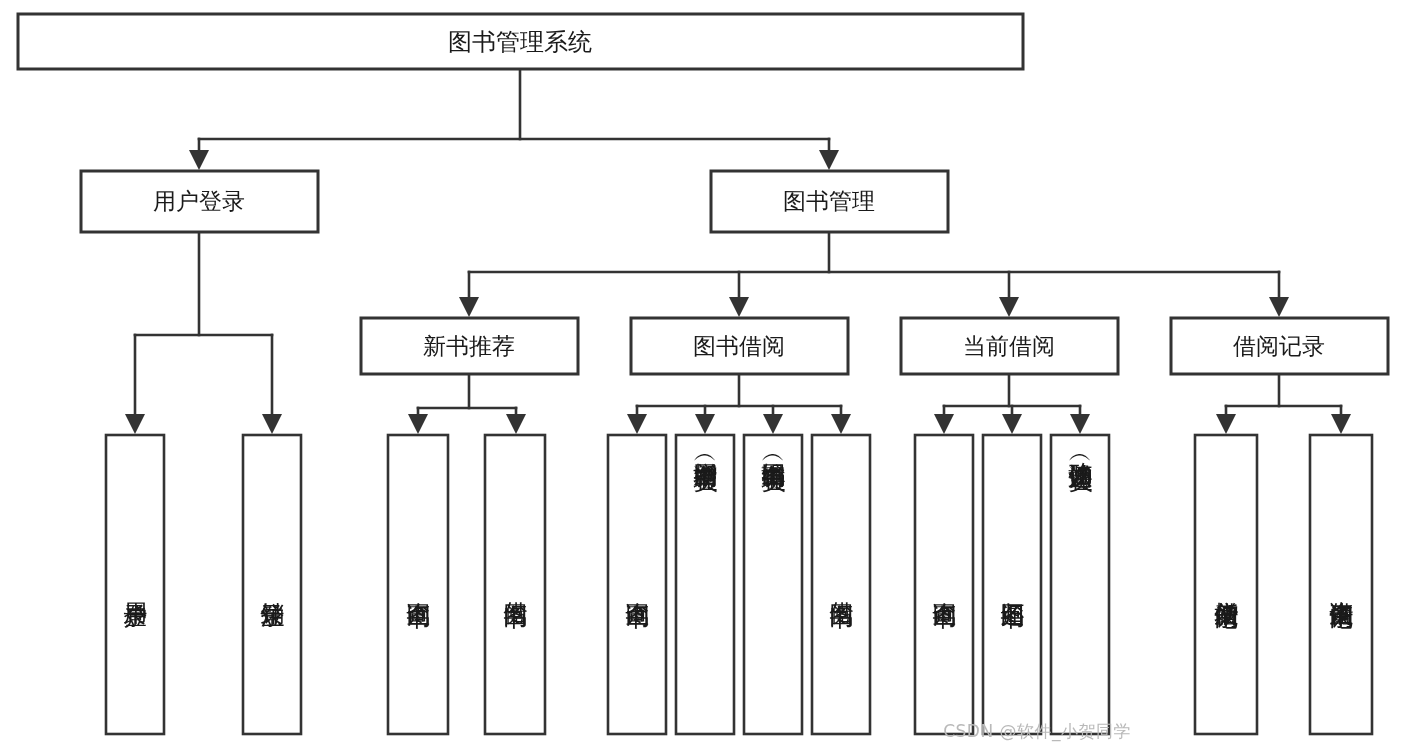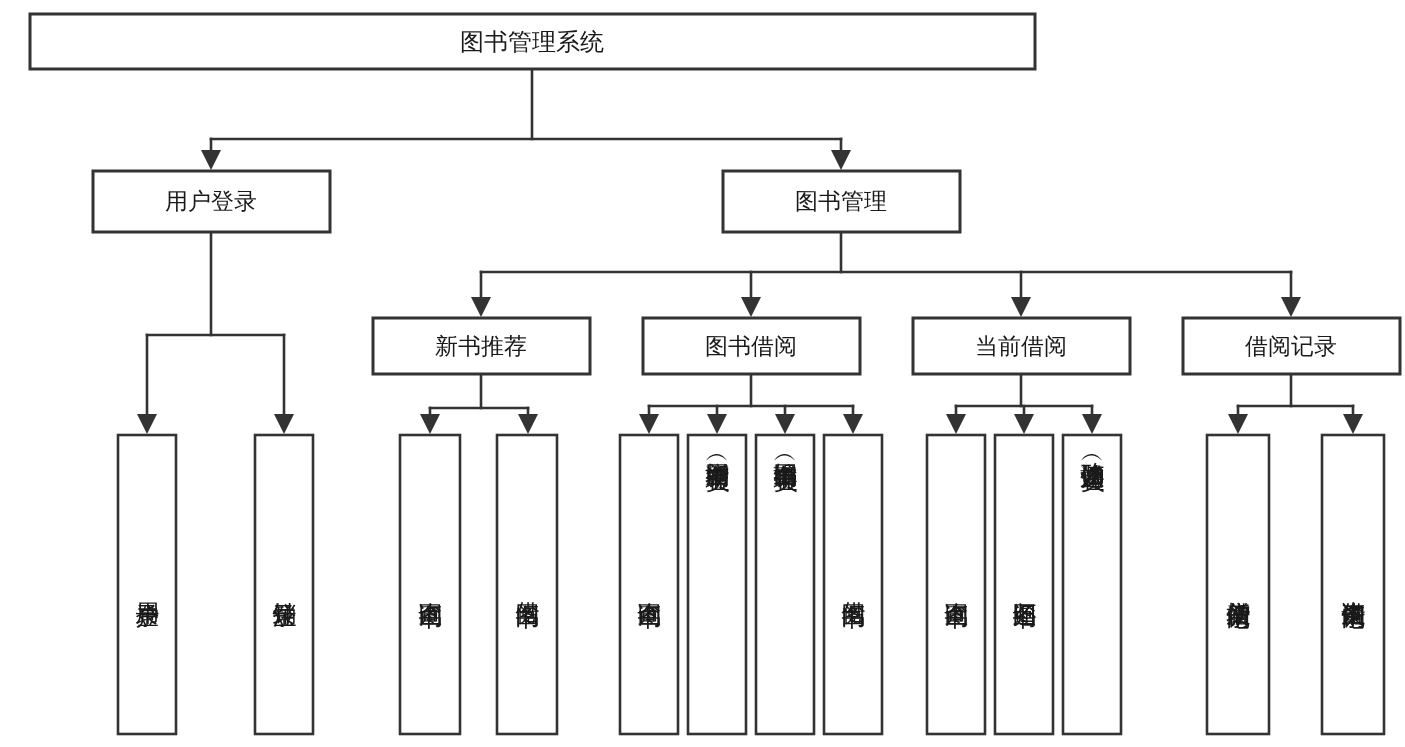--- a/index.html
+++ b/index.html
@@ -9,21 +9,21 @@
   }
   body {
     width: 1405px;
     height: 747px;
     position: relative;
     font-family: "DejaVu Sans", "Liberation Sans", sans-serif;
     overflow: hidden;
   }
   #diagram-root {
     position: absolute;
-    left: 12px;
+    left: 0;
     top: 0;
     width: 1139px;
     height: 747px;
   }
   svg.flow {
     display: block;
     width: 1405px;
     height: 747px;
   }
   .node-box {
@@ -258,13 +258,14 @@
   <div class="leaf-label-wrap" style="left:1051px; top:443px; width:58px; height:299px;">
     <span class="leaf-label">确认归还（管理员）</span>
   </div>
   <div class="leaf-label-wrap" style="left:1195px; top:435px; width:62px; height:299px; align-items:center;">
     <span class="leaf-label">新增借阅记录</span>
   </div>
   <div class="leaf-label-wrap" style="left:1310px; top:435px; width:62px; height:299px; align-items:center;">
     <span class="leaf-label">查询借阅记录</span>
   </div>
 
+  <div class="watermark">CSDN @软件_小贺同学</div>
 </div>
 
 </body></html>

